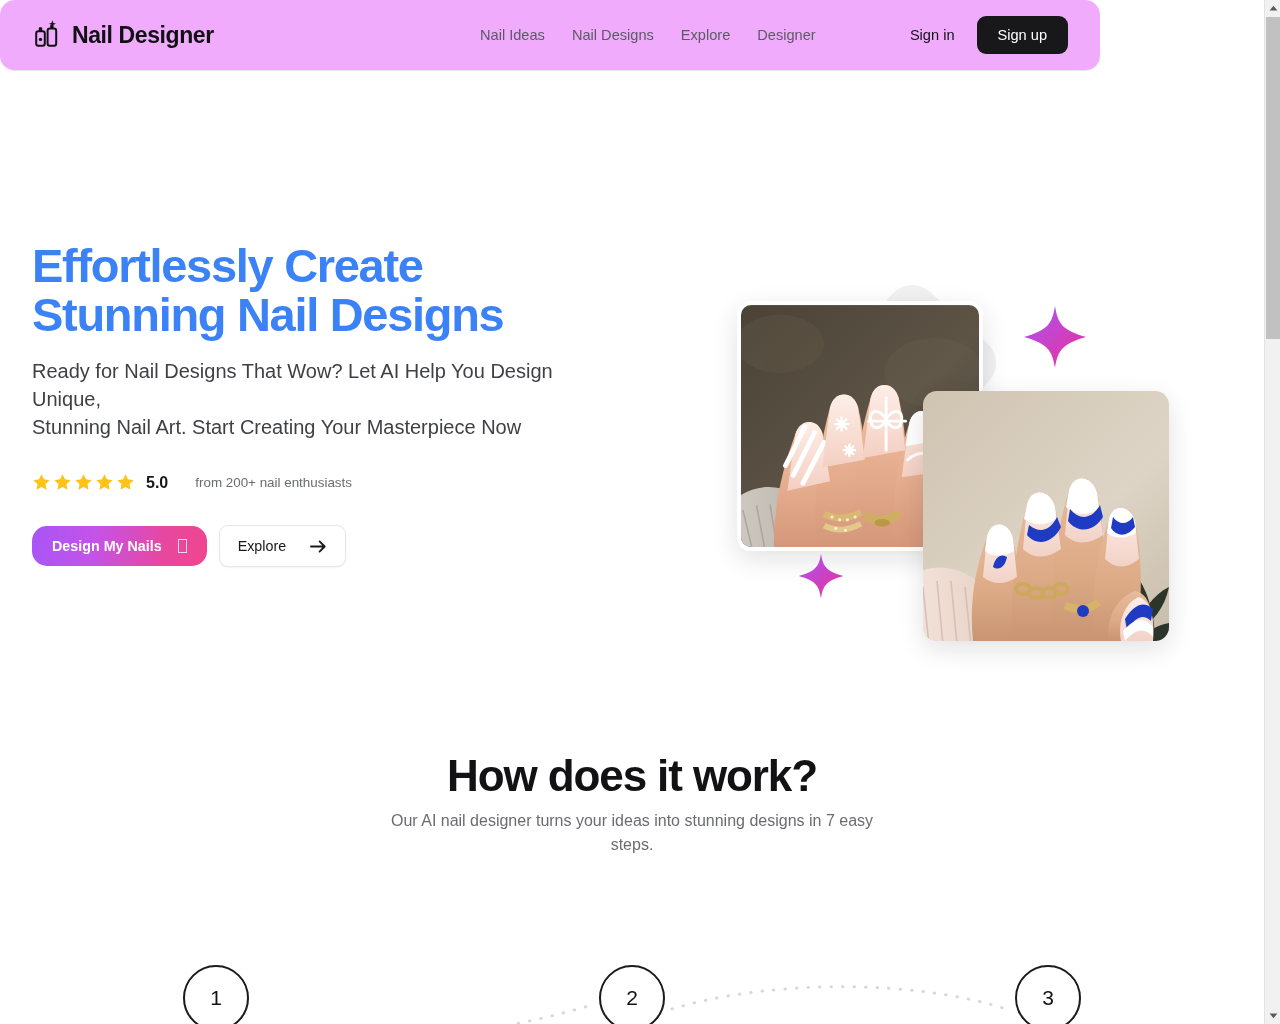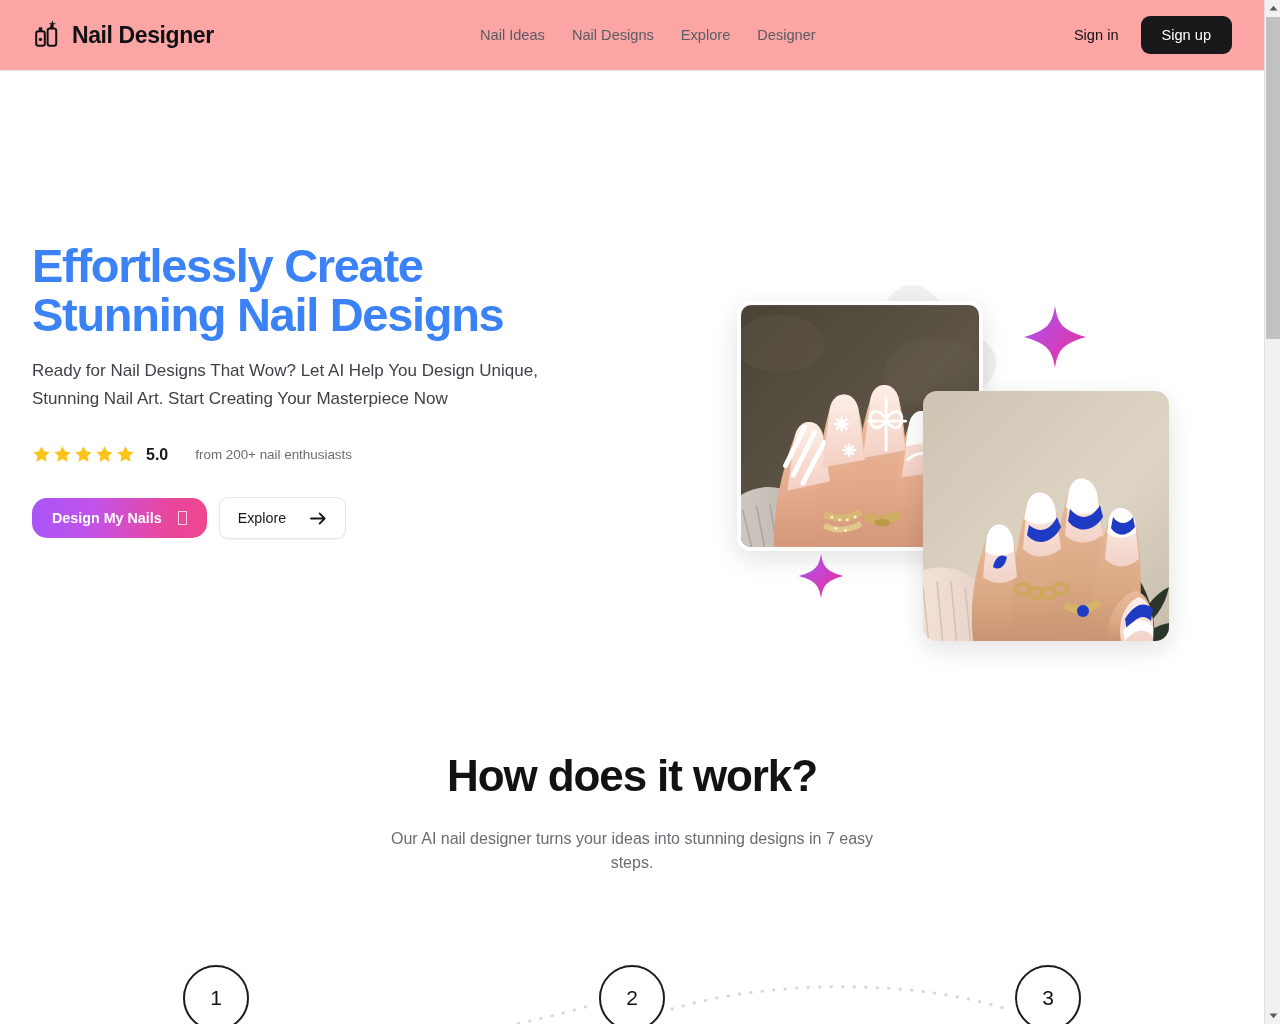--- a/index.html
+++ b/index.html
@@ -18,27 +18,28 @@
     width: 1280px;
     height: 1024px;
     background: #ffffff;
     overflow: hidden;
   }
 
   
   .header {
     position: absolute;
     top: 0; left: 0;
-    width: 1264px;
+    width: 1100px;
     height: 71px;
-    background: #fca5a5;
+    background: #f0abfc;
     border-bottom: 1px solid #e8e8ea;
     display: flex;
     align-items: center;
     z-index: 40;
+    border-radius: 15px;
   }
 
   .brand {
     position: absolute;
     left: 30px;
     display: flex;
     align-items: center;
     gap: 8px;
     cursor: pointer;
   }
@@ -114,21 +115,21 @@
     font-size: 47px;
     line-height: 49px;
     font-weight: bold;
     color: #3b82f6;
     letter-spacing: -1.3px;
     margin: 0 0 18px 0;
     white-space: pre-line;
   }
 
   .hero-sub {
-    font-size: 17px;
+    font-size: 20px;
     line-height: 28px;
     color: #3f3f46;
     max-width: 530px;
     margin-bottom: 32px;
     white-space: pre-line;
   }
 
   .rating-row {
     display: flex;
     align-items: center;
@@ -244,21 +245,21 @@
     position: absolute;
     top: 751px; left: 0;
     width: 1264px;
     text-align: center;
   }
   .how-title {
     font-size: 44px;
     font-weight: bold;
     color: #121214;
     letter-spacing: -1.1px;
-    margin-bottom: 26px;
+    margin-bottom: 8px;
   }
   .how-sub {
     font-size: 16px;
     line-height: 24px;
     color: #6b6b73;
     width: 500px;
     margin: 0 auto;
   }
 
   .steps {

